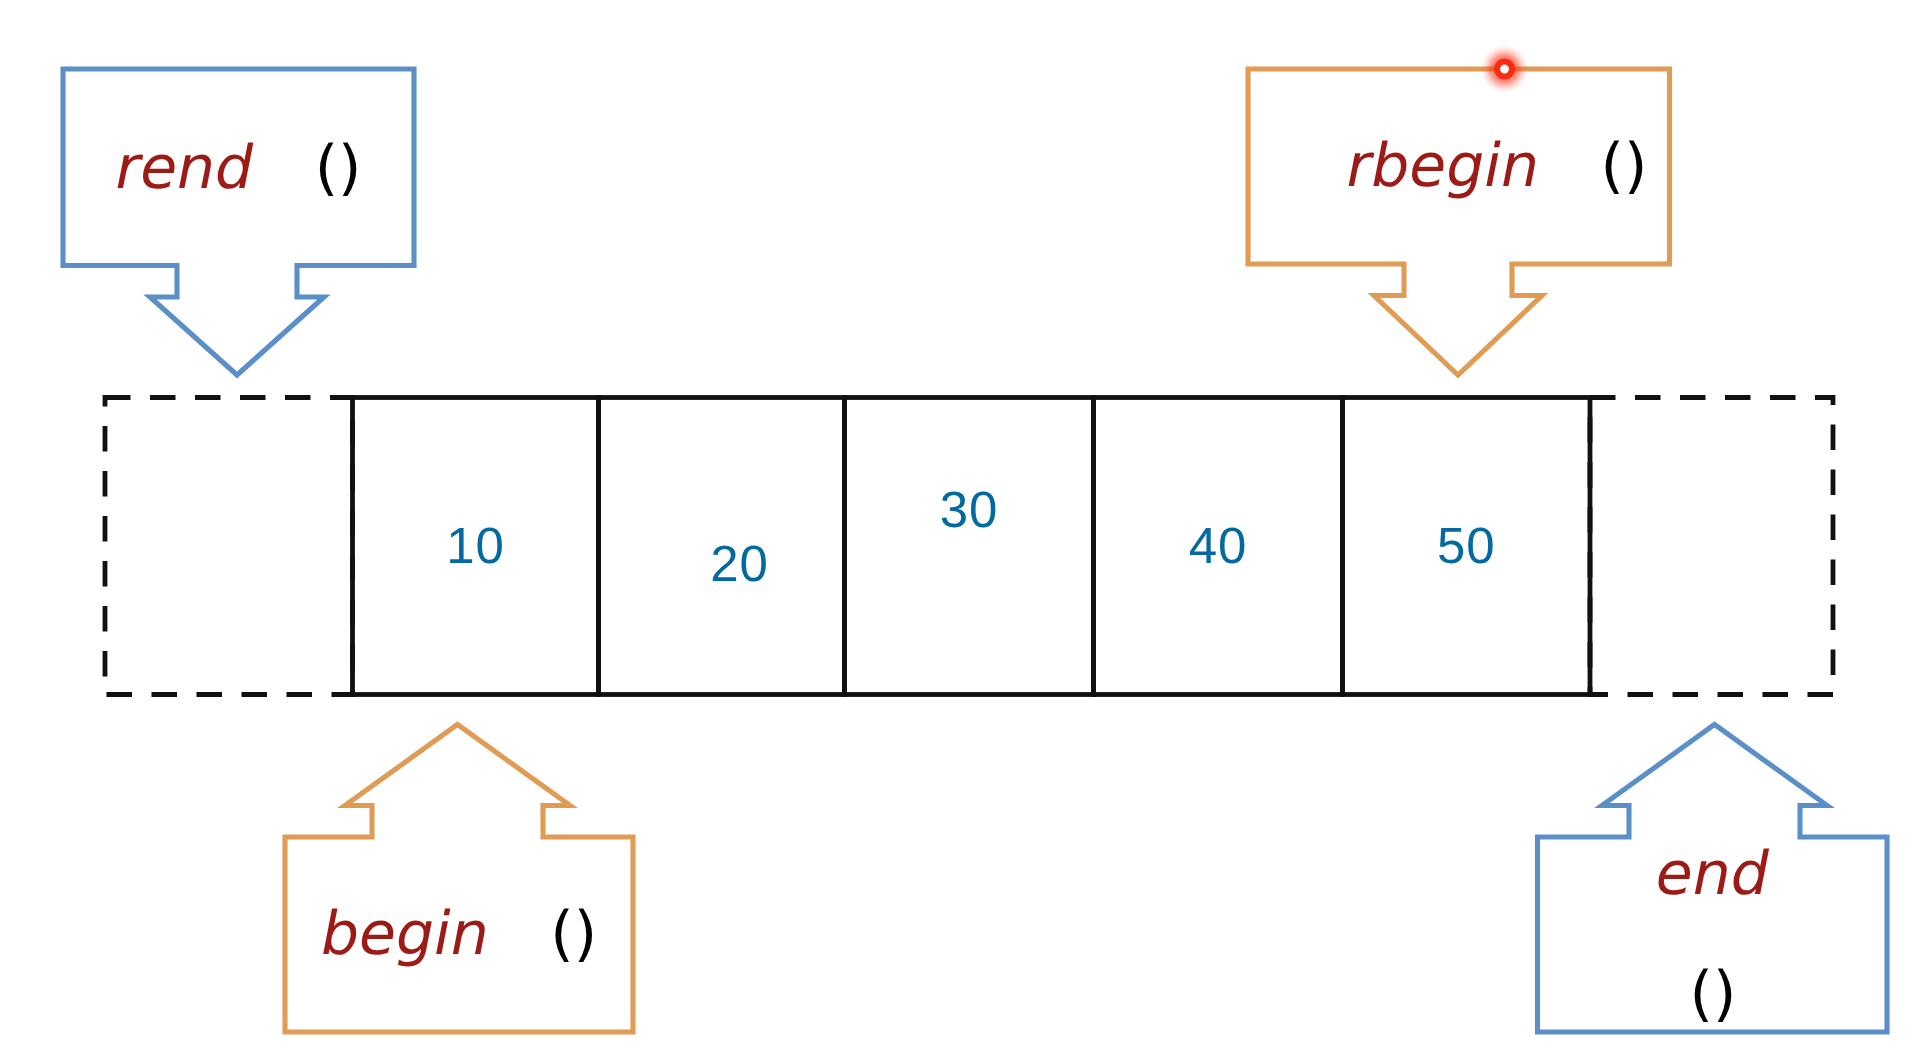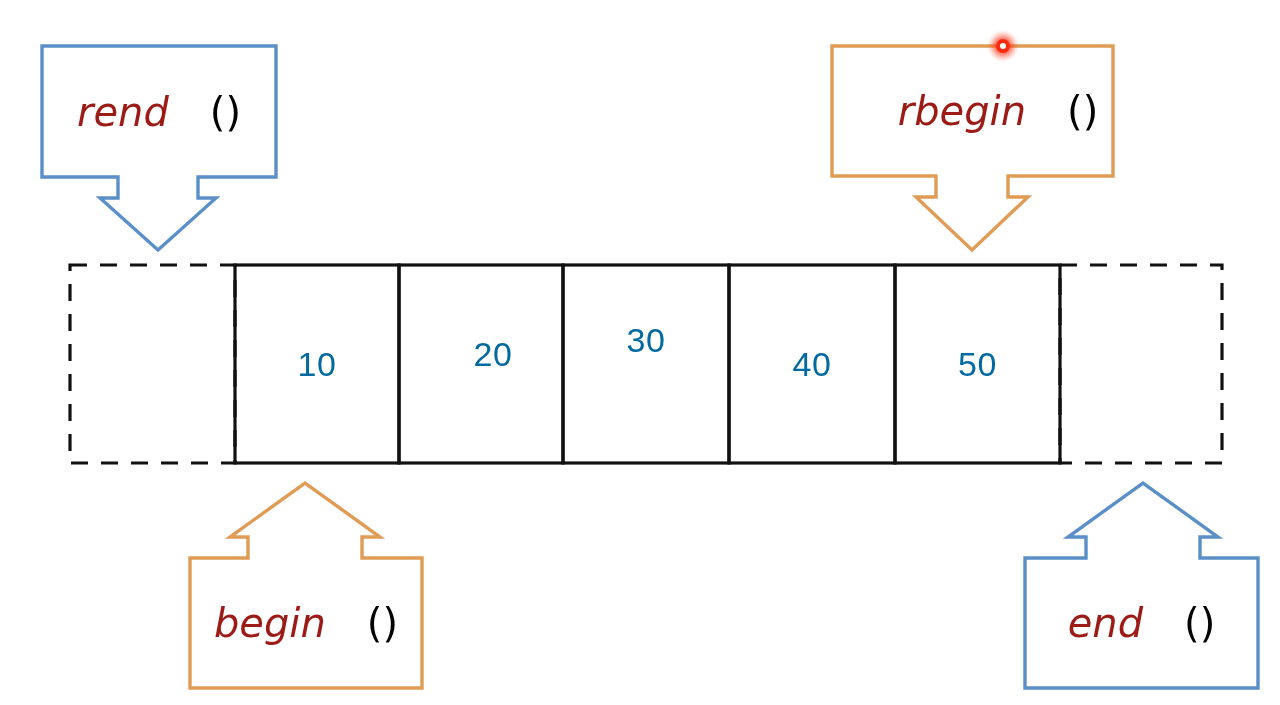--- a/index.html
+++ b/index.html
@@ -128,21 +128,21 @@
     <path d="M 1025 688 L 1025 558 L 1086 558 L 1086 537 L 1068 537
              L 1143 483 L 1218 537 L 1200 537 L 1200 558 L 1258 558 L 1258 688 Z" fill="#ffffff" stroke="#5b8fc7" stroke-width="3.4" stroke-linejoin="miter"></path>
   </svg>
 
   <div class="cell" style="left:70px; top:265px; width:165px; height:198px;">
     <span class="cell-value"></span>
   </div>
   <div class="cell" style="left:235px; top:265px; width:164px; height:198px;">
     <span class="cell-value">10</span>
   </div>
-  <div class="cell" style="left:399px; top:255px; width:188px; height:198px;">
+  <div class="cell" style="left:399px; top:277px; width:188px; height:198px;">
     <span class="cell-value">20</span>
   </div>
   <div class="cell" style="left:563px; top:265px; width:166px; height:150px;">
     <span class="cell-value">30</span>
   </div>
   <div class="cell" style="left:729px; top:265px; width:166px; height:198px;text-align:center;">
     <span class="cell-value">40</span>
   </div>
   <div class="cell" style="left:895px; top:265px; width:165px; height:198px;">
     <span class="cell-value">50</span>
@@ -159,21 +159,21 @@
   <div class="callout-label" style="left:832px; top:46px; width:236px; height:130px;margin-left:48px;">
     <span class="fname">rbegin</span>
       <span class="parens">()</span>
   </div>
 
   <div class="callout-label" style="left:190px; top:558px; width:232px; height:130px;">
     <span class="fname">begin</span>
       <span class="parens">()</span>
   </div>
 
-  <div class="callout-label" style="left:1025px; top:558px; width:233px; height:130px;">
+  <div class="callout-label" style="left:1025px; top:558px; width:233px; height:130px;flex-direction:column;">
     <span class="fname">end</span>
       <span class="parens">()</span>
   </div>
 
   <div class="handle-dot" style="left:983px; top:26px;">
     <span class="ring"></span>
   </div>
 
 </div>
 

